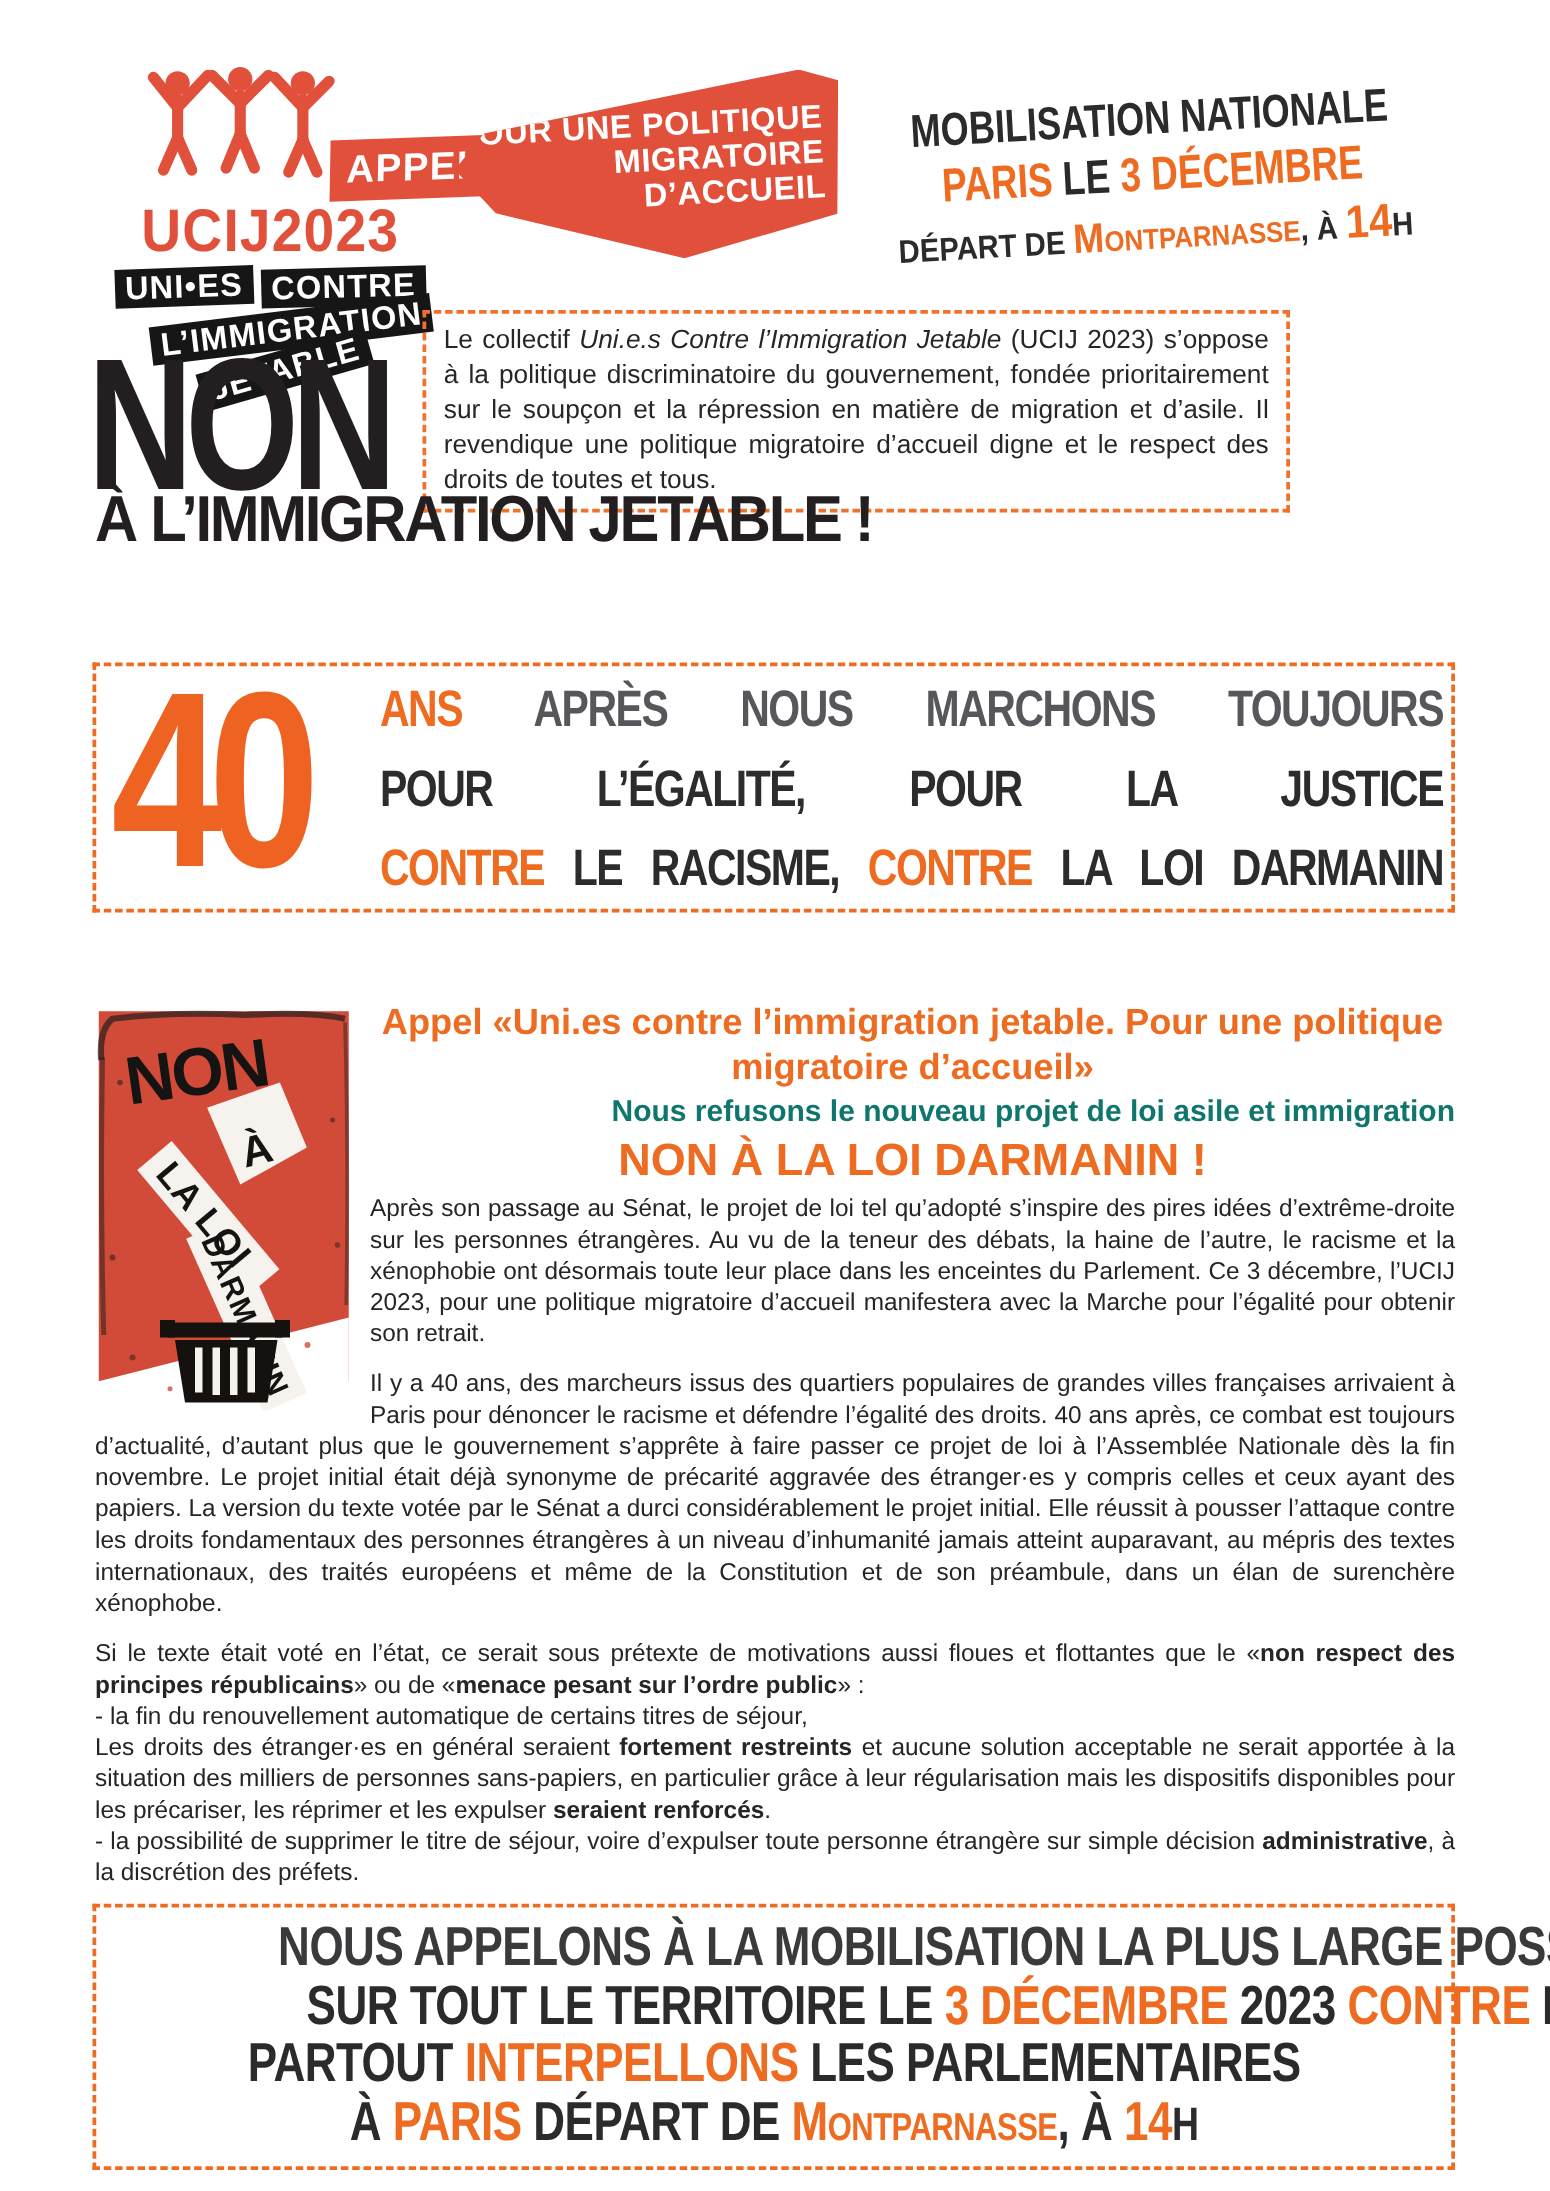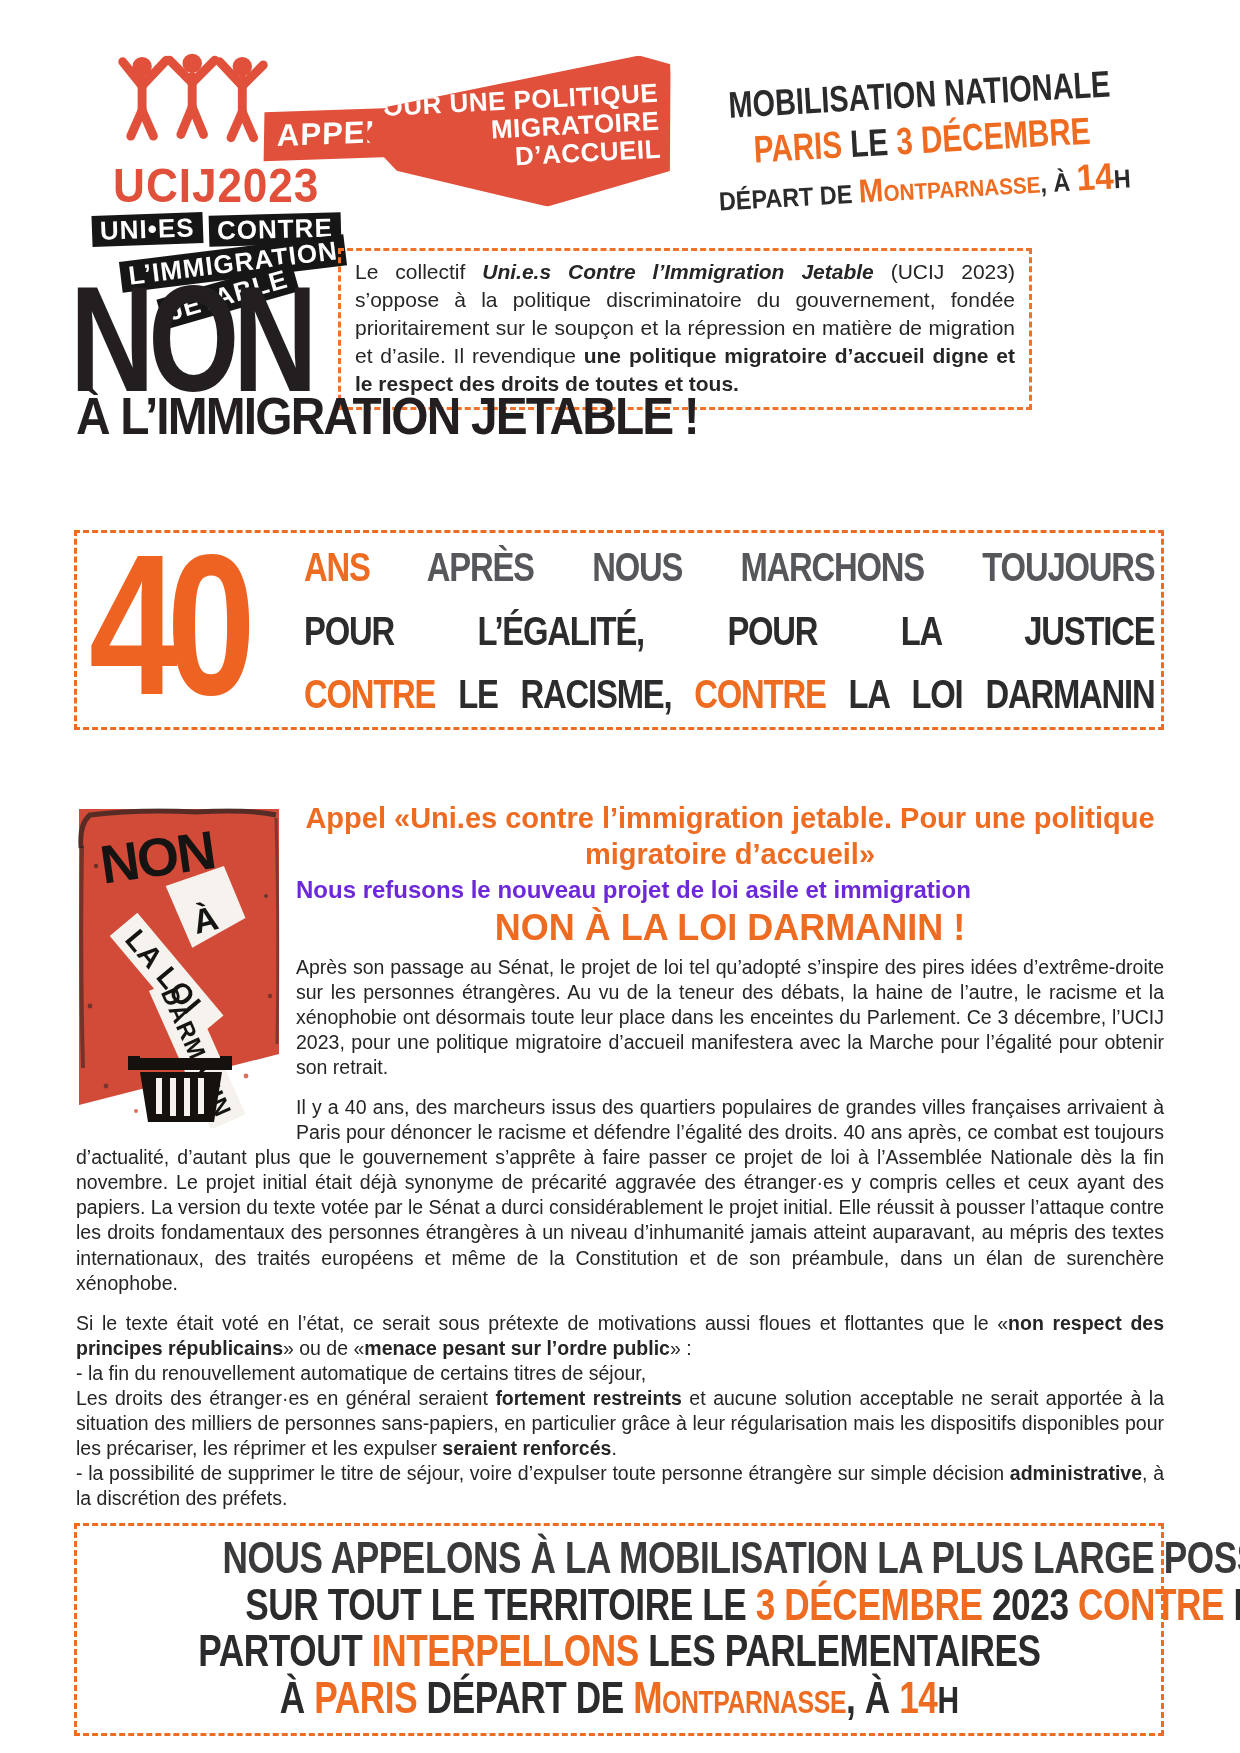--- a/index.html
+++ b/index.html
@@ -61,21 +61,21 @@
   #mob .m3 .sqc{transform:scaleX(.9);}
   #mob .m3 .big{font-size:33px;}
   #mob .m3 .num{font-size:37px;}
 
   
   #intro-box{
     position:absolute;left:338px;top:248px;width:694px;box-sizing:border-box;
     border:3px dashed #f0712a;padding:7px 14px 9px;
     font-size:21px;line-height:1.33;color:#262628;text-align:justify;
   }
-  #intro-box b{font-weight:700;}
+  #intro-box b{font-weight:400;}
 
   
   #non-title{
     position:absolute;left:70px;top:272px;font-size:150px;font-weight:800;
     color:var(--ink);line-height:.9;letter-spacing:-8px;
   }
   #non-title .sq{transform:scaleX(.78);}
   #headline2{
     position:absolute;left:76px;top:390px;width:1092px;font-size:52px;
     font-weight:800;color:var(--ink);letter-spacing:-2px;line-height:1;
@@ -105,21 +105,21 @@
   .fl2{color:#2c2c2e;}
   .fl3{color:#2c2c2e;}
 
   
   #main{
     position:absolute;left:76px;top:800px;width:1088px;
     font-size:19.5px;line-height:1.285;color:#252527;text-align:justify;
   }
   #poster{float:left;width:206px;height:322px;margin:6px 14px 2px 0;}
   .appel-line{text-align:center;color:var(--orange);font-weight:700;font-size:29px;line-height:1.25;}
-  .refuse-line{text-align:left;font-weight:700;font-size:24px;color:#6d28d9;line-height:1.3;margin-top:1px;}
+  .refuse-line{text-align:right;font-weight:700;font-size:24px;color:#0f766e;line-height:1.3;margin-top:1px;}
   .non-line{text-align:center;color:var(--orange);font-weight:700;font-size:36px;line-height:1.12;margin:3px 0 7px;}
   #main p{margin:0;}
   #main .gap{margin-top:15px;}
   #main b{font-weight:700;}
 
   
   #footer-box{
     position:absolute;left:74px;top:1523px;width:1090px;box-sizing:border-box;
     border:3px dashed var(--orange);text-align:center;padding:9px 6px 11px;
   }

